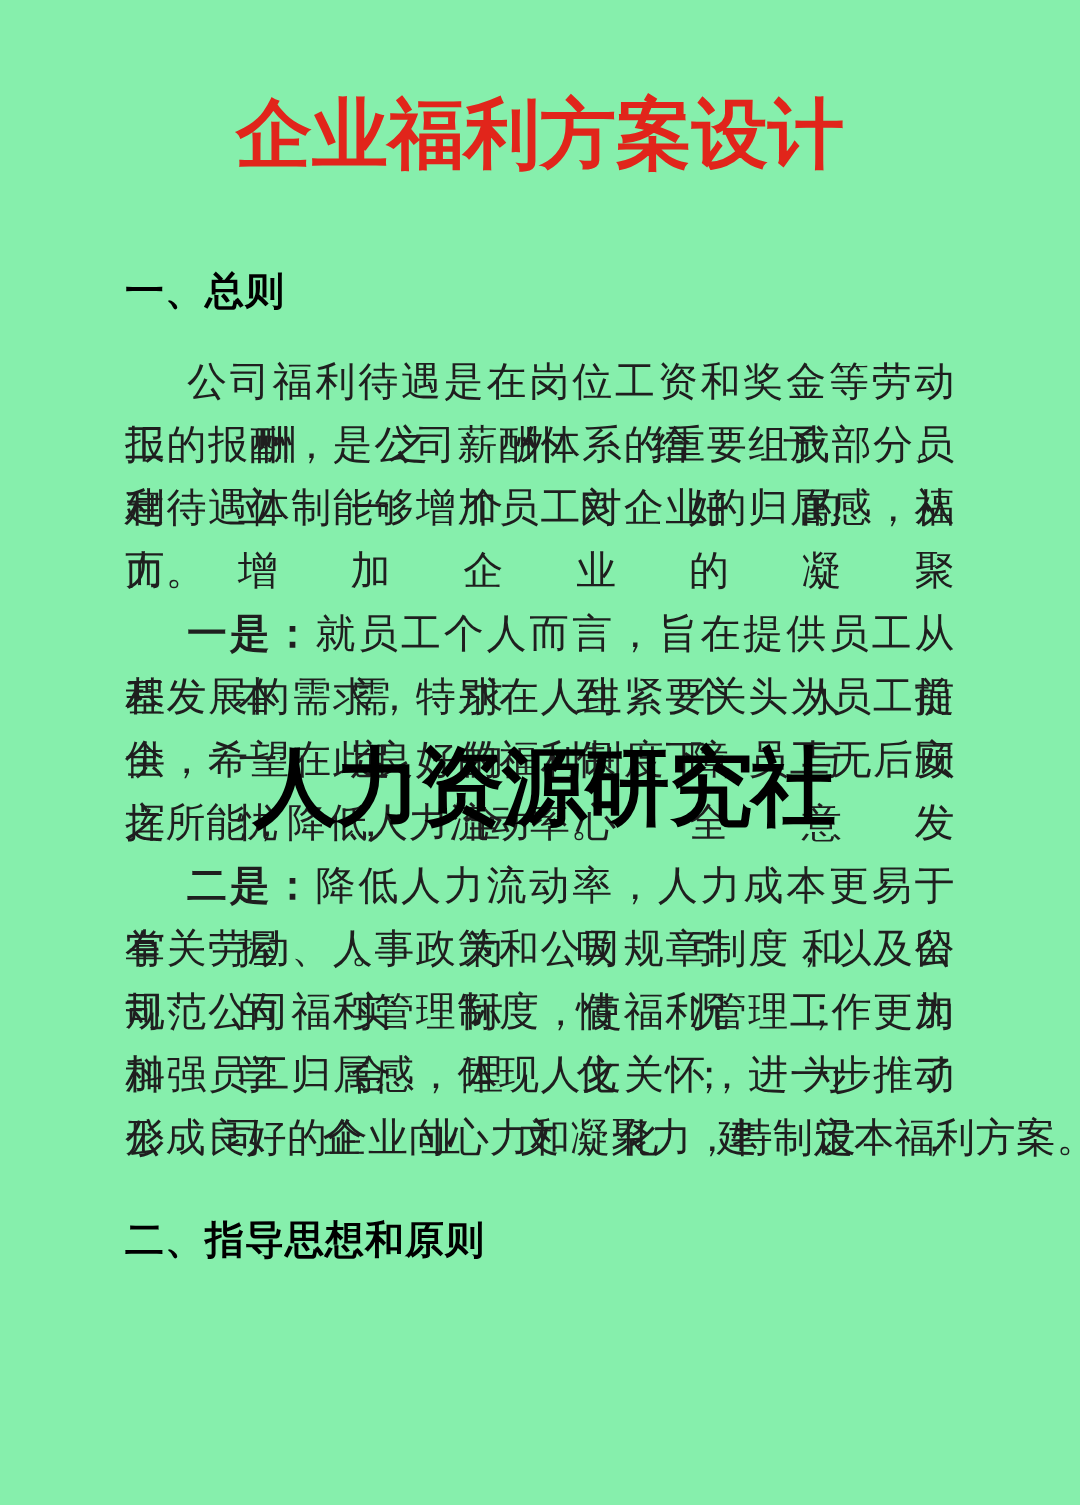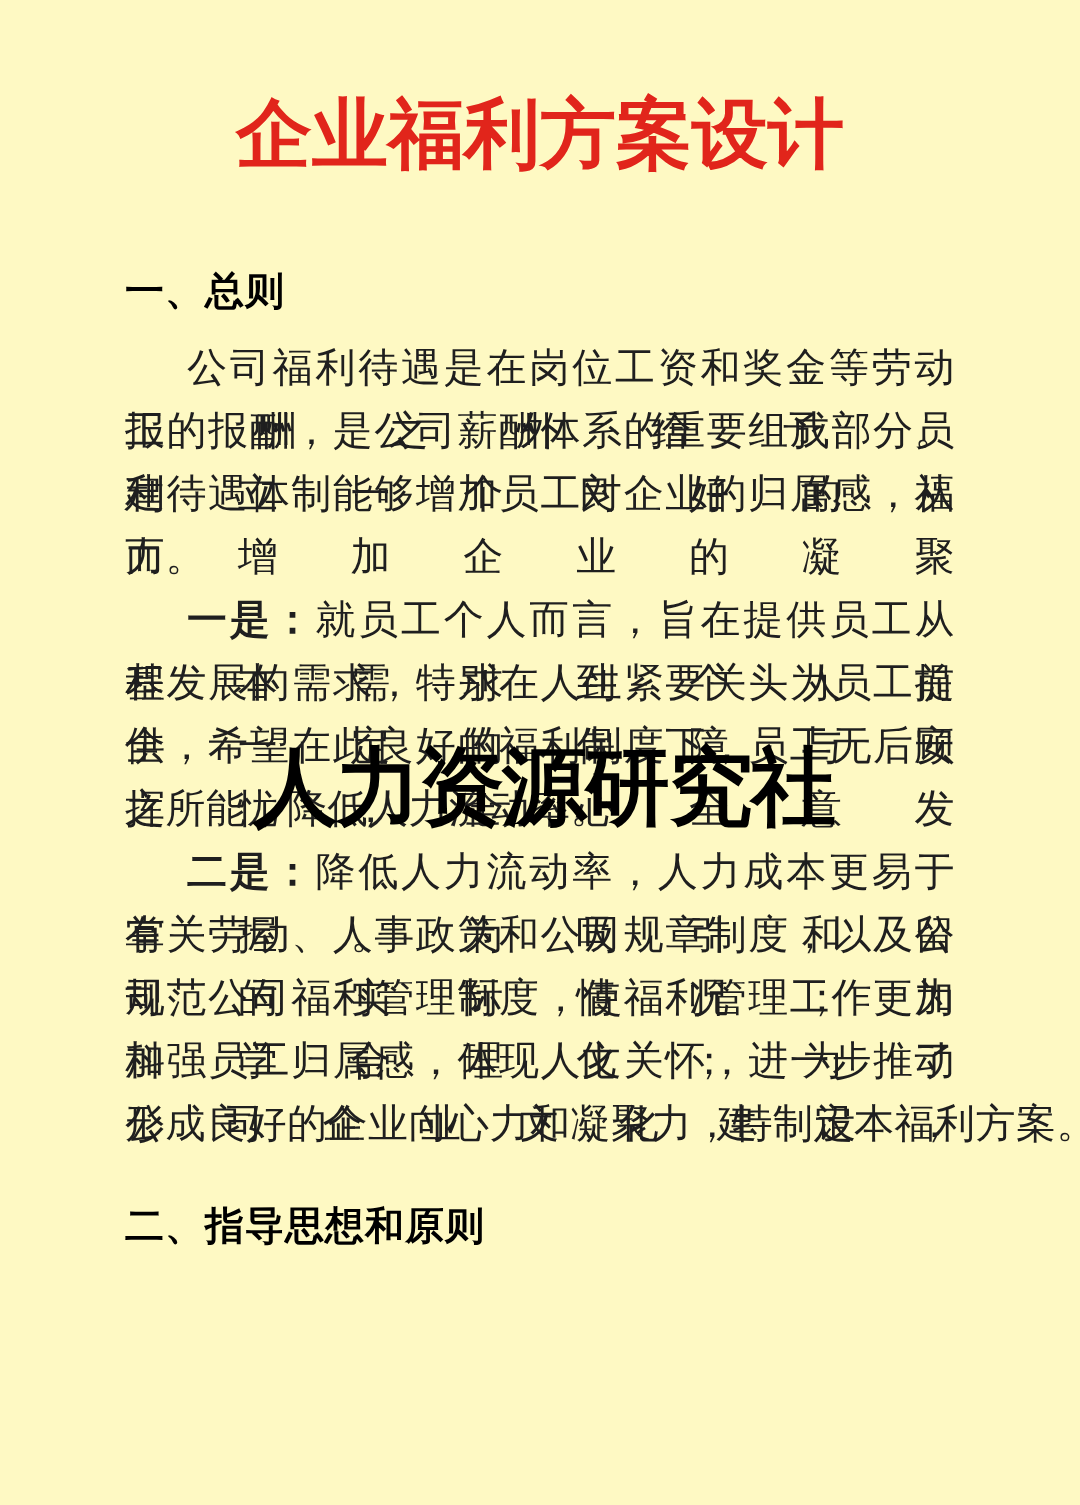--- a/index.html
+++ b/index.html
@@ -26,21 +26,21 @@
     width: 830px;
     margin: 0 auto;
   }
   .sec-heading {
     font-size: 39px;
     line-height: 46px;
     font-weight: 700;
     color: #000000;
     letter-spacing: 1px;
   }
-  .sec-heading.first { margin-top: 92px; margin-bottom: 22px; }
+  .sec-heading.first { margin-top: 92px; margin-bottom: 36px; }
   .sec-heading.second { margin-top: 48px; }
   .line {
     font-size: 40px;
     height: 63px;
     line-height: 63px;
     color: #1f1f1f;
     text-align: justify;
     white-space: nowrap;
     letter-spacing: 0.5px;
   }
@@ -60,21 +60,21 @@
     font-weight: 700;
     color: #000000;
     letter-spacing: -2px;
     white-space: nowrap;
     z-index: 5;
   }
 </style>
 </head>
 <body>
 
-<div class="page" style="background: #fef9c3;">
+<div class="page" style="background: #86efac;">
 
   <div class="title" style="color: rgb(225, 37, 27);">企业福利方案设计</div>
 
   <div class="content">
 
     <div class="sec-heading first">一、总则</div>
 
     <div class="para">
       <div class="line fill indent"><span>公司福利待遇是在岗位工资和奖金等劳动报酬之外给予员</span></div>
       <div class="line fill"><span>工的报酬，是公司薪酬体系的重要组成部分。建立一个良好的福</span></div>

